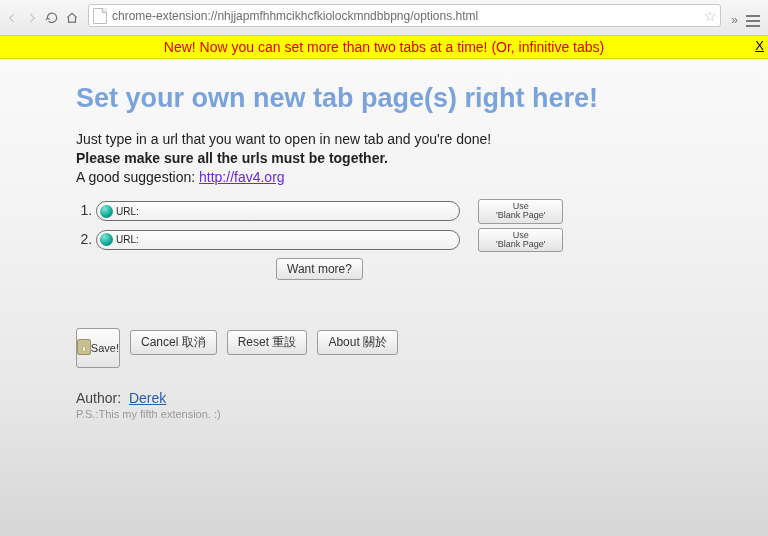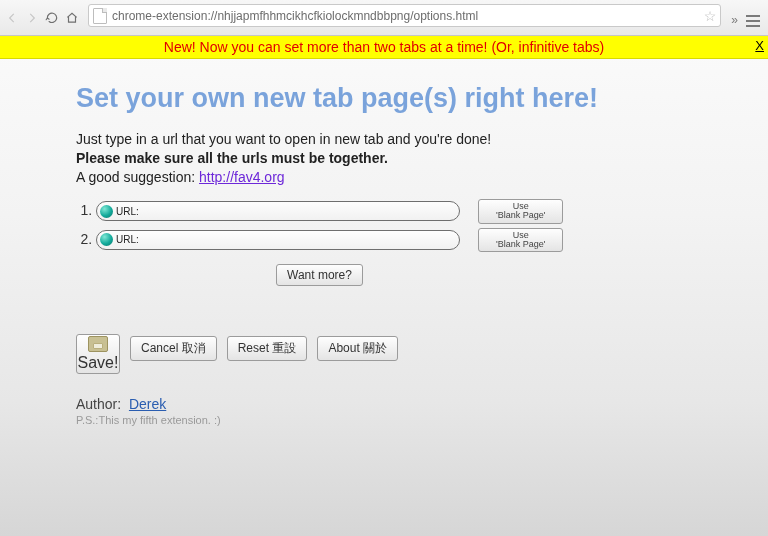--- a/index.html
+++ b/index.html
@@ -27,24 +27,24 @@
   .intro .bold{font-weight:bold;}
   .intro a{color:#6d28d9;text-decoration:underline;}
   ol.urls{margin:12px 0 0 0;padding-left:20px;font-size:14px;color:#333;}
   ol.urls li{margin:4px 0;}
   .url-row{display:inline-flex;align-items:center;vertical-align:middle;}
   .url-box{display:inline-flex;align-items:center;width:360px;height:18px;border:1px solid #6e6e6e;border-radius:10px;background:linear-gradient(#fdfdfd,#f1f1f1);padding:0 0 0 2px;margin-right:18px;}
   .globe{width:13px;height:13px;border-radius:50%;background:radial-gradient(circle at 35% 30%,#7fe8d5 0%,#12a99a 55%,#0a7568 100%);margin:0 3px 0 1px;flex:none;}
   .url-label{font-size:10px;color:#222;margin-right:3px;}
   .url-input{flex:1;border:none;background:transparent;outline:none;font-size:11px;height:14px;}
   .blank-btn{font-size:9px;line-height:1.05;text-align:center;padding:2px 17px;border:1px solid #9b9b9b;border-radius:3px;background:linear-gradient(#fefefe,#e4e4e4);color:#444;cursor:pointer;min-width:42px;}
-  .want-more{margin:12px 0 0 200px;}
+  .want-more{margin:6px 0 0 200px;}
   .std-btn{font-size:12px;padding:3px 10px;border:1px solid #9b9b9b;border-radius:3px;background:linear-gradient(#fefefe,#e4e4e4);color:#333;cursor:pointer;}
   .action-row{margin-top:48px;display:flex;align-items:flex-start;gap:10px;}
-  .save-btn{display:flex;flex-direction:column;align-items:center;justify-content:center;width:42px;height:38px;border:1px solid #9b9b9b;border-radius:3px;background:linear-gradient(#fefefe,#e4e4e4);font-size:16px;color:#333;cursor:pointer;}
+  .save-btn{display:flex;flex-direction:row;align-items:center;justify-content:center;width:42px;height:38px;border:1px solid #9b9b9b;border-radius:3px;background:linear-gradient(#fefefe,#e4e4e4);font-size:11px;color:#333;cursor:pointer;}
   .disk{width:18px;height:14px;background:#c8c093;border:1px solid #9d9360;border-radius:2px;position:relative;margin-bottom:2px;}
   .disk:after{content:"";position:absolute;left:4px;right:4px;bottom:2px;height:4px;background:#efeddb;border:1px solid #b9af7e;border-radius:1px;}
   .author{margin-top:22px;font-size:14px;color:#444;}
   .author a{color:#2a5db0;text-decoration:underline;}
   .ps{font-size:11px;color:#9a9a9a;margin-top:2px;}
 </style>
 </head>
 <body>
 
 <div class="chrome-bar">

